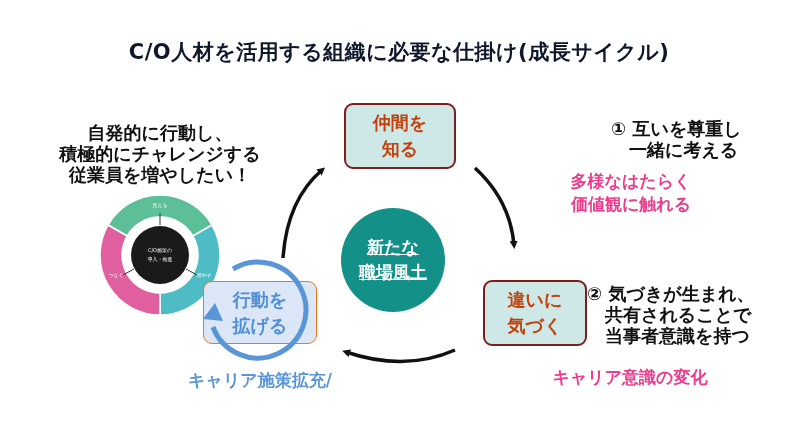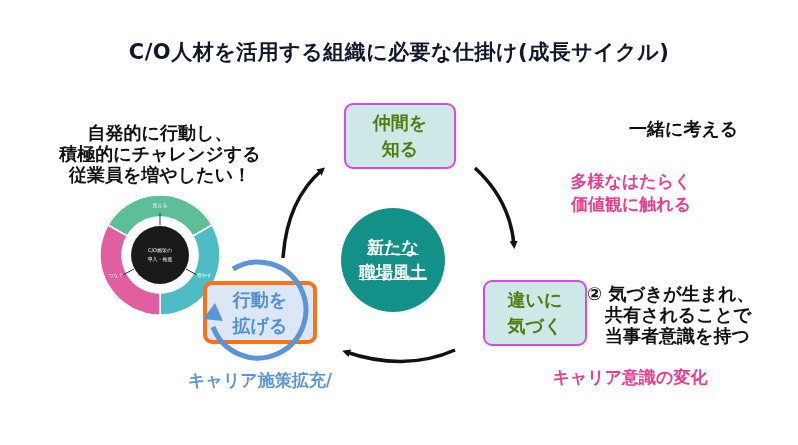--- a/index.html
+++ b/index.html
@@ -3,27 +3,27 @@
 <meta charset="utf-8">
 <style>
   html, body { margin: 0; padding: 0; background: #ffffff; }
   body { width: 798px; height: 445px; position: relative; overflow: hidden;
          font-family: "DejaVu Sans", "Liberation Sans", sans-serif; }
   .abs { position: absolute; }
   .title { left: 0; width: 798px; top: 38px; text-align: center; font-size: 21px;
            font-weight: bold; color: #0f172a; letter-spacing: 0.5px; }
   .black-text { color: #111; font-weight: bold; font-size: 18px; line-height: 21px; }
   .left-intro { left: 52px; width: 216px; top: 122px; text-align: center; }
-  .node { background: #cde8e6; border: 2px solid #d946ef; border-radius: 9px; color: #4d7c0f;
+  .node { background: #cde8e6; border: 2px solid #7f1d1d; border-radius: 9px; color: #c2410c;
           font-weight: bold; font-size: 18px; line-height: 26px; text-align: center;
           display: flex; align-items: center; justify-content: center; box-sizing: border-box; }
   .node-top { left: 344px; top: 103px; width: 112px; height: 66px; }
   .node-right { left: 483px; top: 280px; width: 104px; height: 66px; }
   .node-left { left: 203px; top: 281px; width: 114px; height: 63px; background: #dbe7f7;
-               border: 4px solid #f97316; color: #4f8fd6; }
+               border: 1px solid #f97316; color: #4f8fd6; }
   .center-circle { left: 341px; top: 208px; width: 104px; height: 104px; border-radius: 50%;
                    background: #139189; color: #fff; font-weight: bold; font-size: 17px;
                    line-height: 25px; text-align: center; display: flex; align-items: center;
                    justify-content: center; text-decoration: underline; }
   .pink { color: #ec3b8d; font-weight: bold; font-size: 17px; line-height: 23px; }
   .blue-caption { color: #5a95d8; font-weight: bold; font-size: 17px; line-height: 24px;
                   left: 150px; width: 220px; top: 368px; text-align: center; }
   .note1 { left: 611px; top: 118px; }
   .note2 { left: 587px; top: 283px; }
   .pink1 { left: 533px; top: 170px; width: 196px; text-align: center; }
@@ -97,20 +97,21 @@
     <div>拡げる</div>
   </div>
 </div>
 
 <svg class="abs" style="left:195px; top:255px;" width="120" height="120">
   <path d="M38,14 A48,48 0 1 1 18,72" fill="none" stroke="#5a95d8" stroke-width="5"></path>
   <path d="M8,64 L20,48 L28,66 z" fill="#5a95d8"></path>
 </svg>
 
 <div class="abs black-text note1">
+  <div style="white-space:pre">① 互いを尊重し</div>
   <div style="white-space:pre">　一緒に考える</div>
 </div>
 
 <div class="abs pink pink1">
   <div>多様なはたらく</div>
   <div>価値観に触れる</div>
 </div>
 
 <div class="abs black-text note2">
   <div style="white-space:pre">② 気づきが生まれ、</div>

